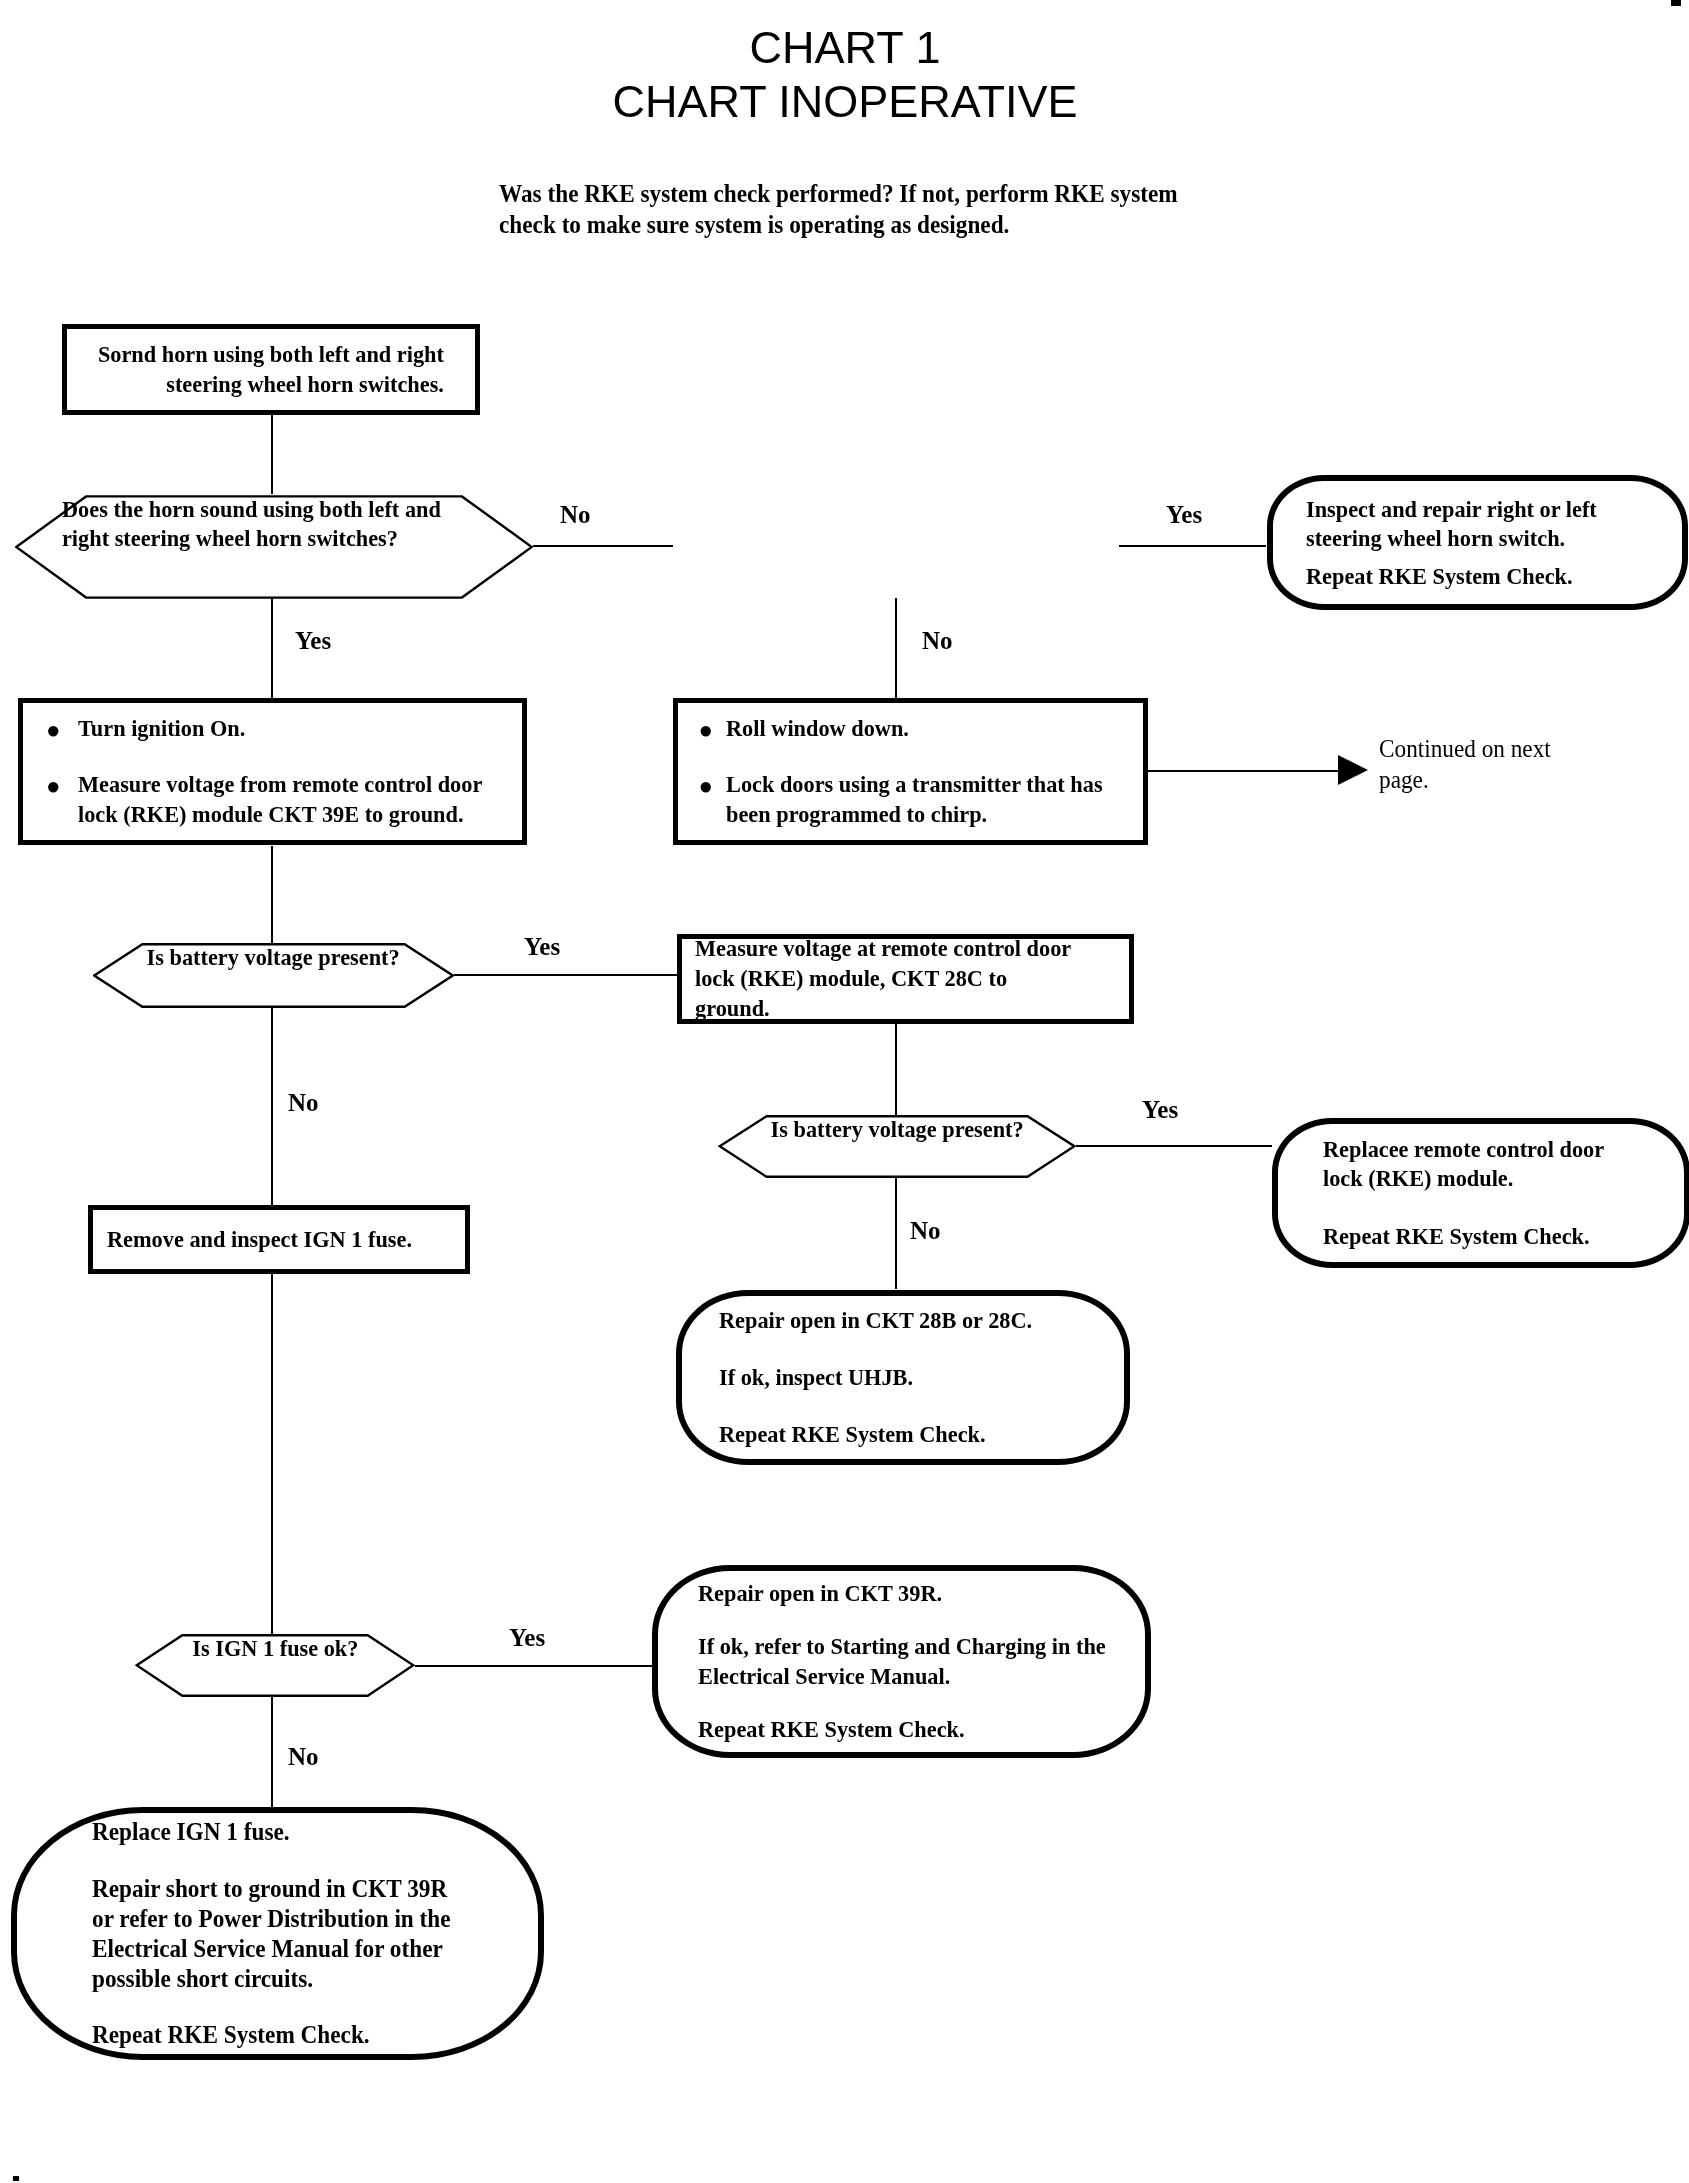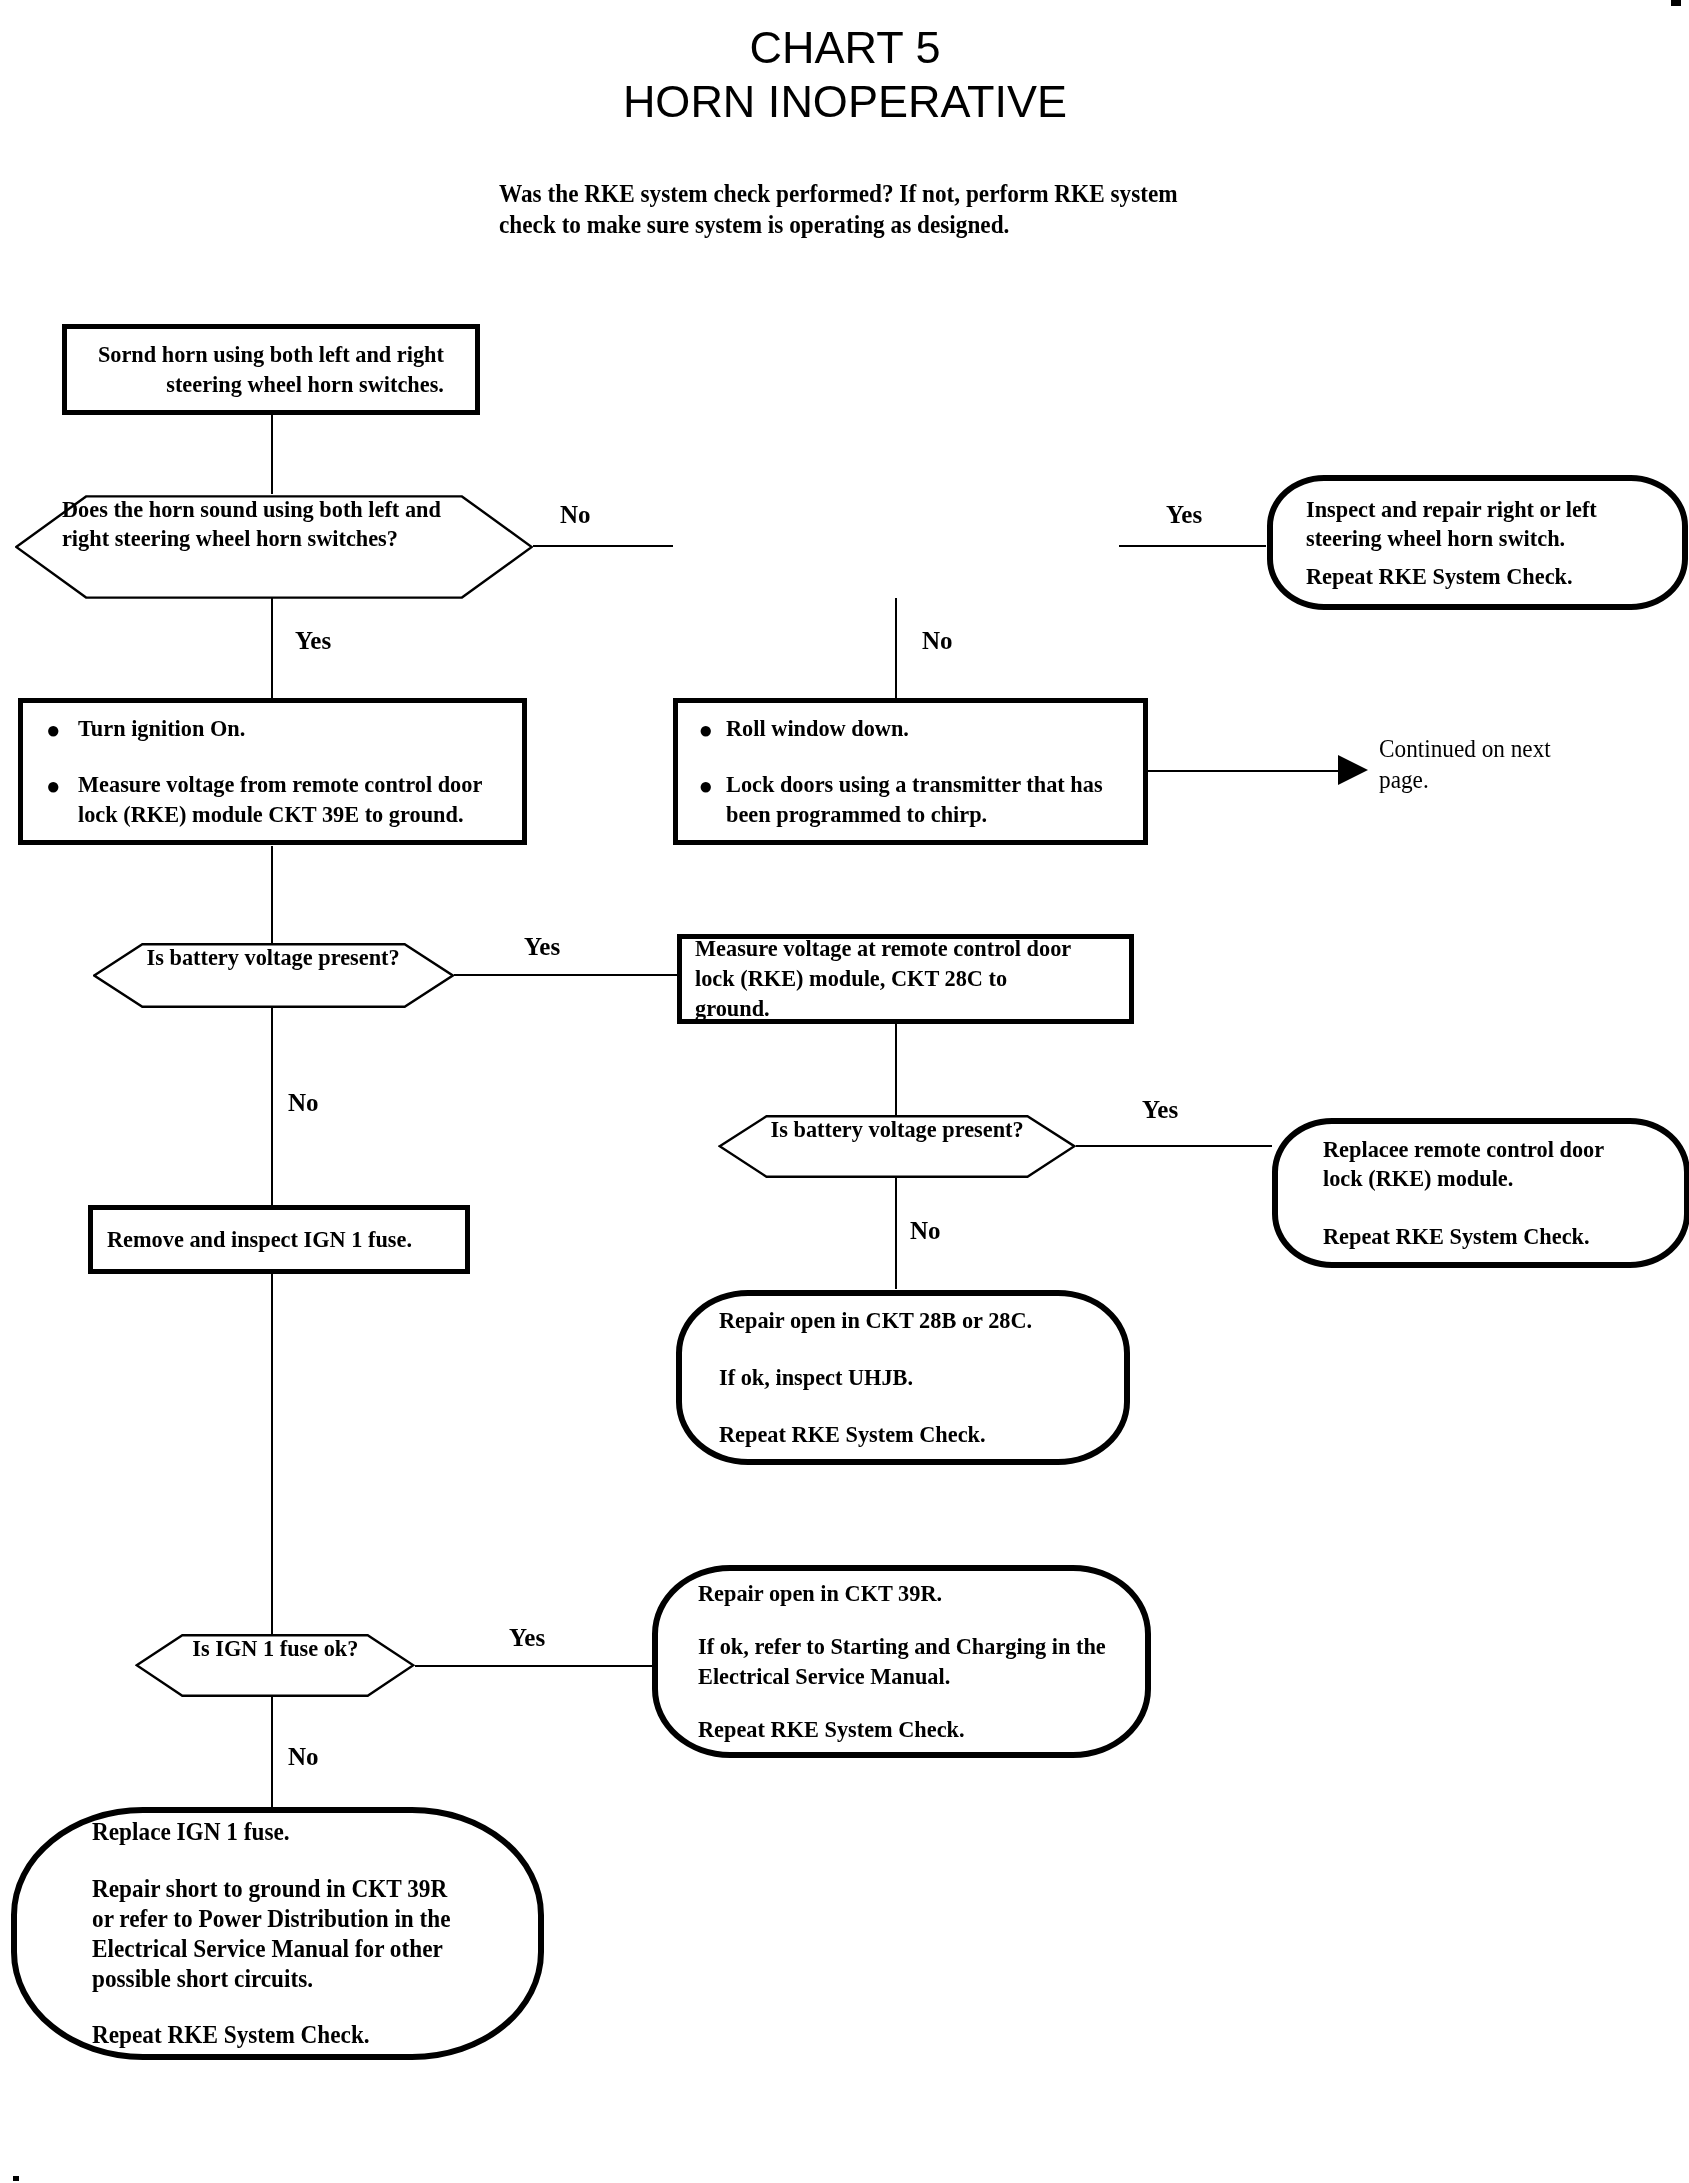--- a/index.html
+++ b/index.html
@@ -119,22 +119,22 @@
     width: 181px;
   }
   .artifact { position: absolute; background: #000; }
 </style>
 </head>
 <body>
 
 <div class="page">
 
   <div class="chart-title">
-    <div>CHART 5</div>
-    <div>HORN INOPERATIVE</div>
+    <div>CHART 1</div>
+    <div>CHART INOPERATIVE</div>
   </div>
 
   <div class="intro">
     <div class="txt">Was the RKE system check performed? If not, perform RKE system check to make sure system is operating as designed.</div>
   </div>
 
   <div class="node rect" style="left:62px; top:324px; width:418px; height:91px; padding:0 3.6px 0 12px;text-align:right;">
     <div class="txt">Sornd horn using both left and right steering wheel horn switches.</div>
   </div>
 

